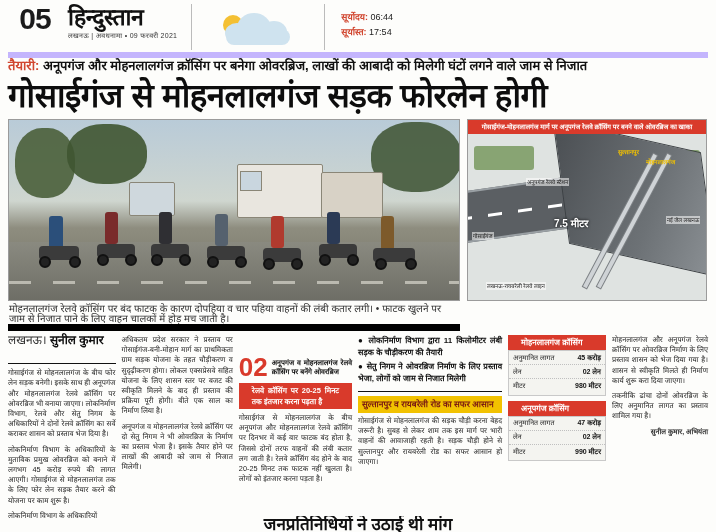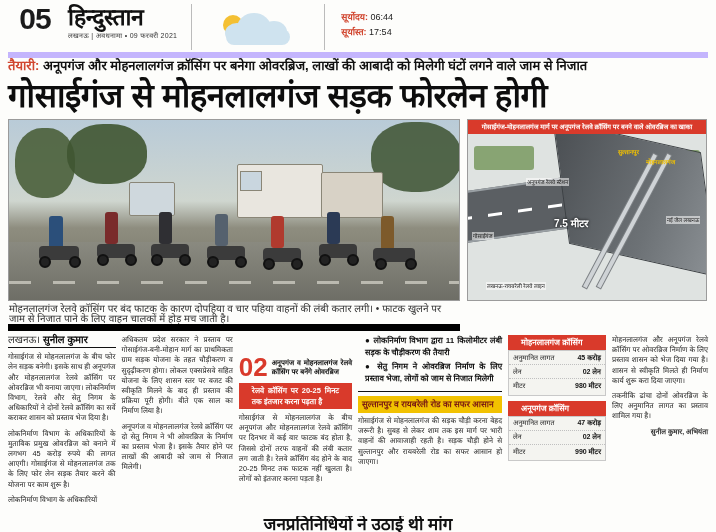--- a/index.html
+++ b/index.html
@@ -101,35 +101,35 @@
   }
   .g-label { position:absolute; font-size:5.5px; color:#1a1a1a; background:rgba(255,255,255,.55); padding:0 1px; }
   .g-meas { position:absolute; font-size:10px; font-weight:bold; color:#fff; text-shadow:0 0 3px #000; }
   .g-yellow { position:absolute; font-size:6px; font-weight:bold; color:#f3c200; }
   .g-green { position:absolute; width:60px; height:24px; background:#6b8f4e; opacity:.75; border-radius:3px; }
 
   
   .body-row { display:flex; gap:6px; margin-top:4px; }
   .col { font-size:7.3px; line-height:10.2px; color:#1c1c1c; text-align:justify; }
   .col p { margin:0 0 5px 0; }
-  .byline { font-size:10px; color:#333; border-bottom:1px solid #111; padding-bottom:2px; margin-bottom:4px; }
+  .byline { font-size:12px; color:#333; border-bottom:1px solid #111; padding-bottom:18px; margin-bottom:4px; }
   .byline b { color:#111; }
   .c1w { width:112px; }
   .c2w { width:116px; }
   .c3w { width:118px; }
   .c4w { width:150px; }
   .c5w { width:102px; }
   .c6w { width:100px; }
 
   .bignum { display:flex; align-items:flex-start; gap:4px; margin-bottom:4px;margin-top:20px; }
   .bignum .n { font-size:26px; font-weight:bold; color:#d93a2b; line-height:24px; }
   .bignum .t { font-size:7px; line-height:9px; color:#111; font-weight:bold; padding-top:3px; }
 
   .bullets { font-size:8px; line-height:12px; color:#111; font-weight:bold; border-bottom:1px solid #111; padding-bottom:4px; margin-bottom:4px; }
-  .bullets div { margin-bottom:2px;margin-left:7px; }
+  .bullets div { margin-bottom:2px; }
 
   .redbar {
     background:#d93a2b; color:#fff; font-size:8px; font-weight:bold; padding:2px 13px; line-height:11px;
   }
   .redbar.small { font-size:7.5px; }
   .subhead {
     background:#f2c200; color:#7a1a12; font-size:8.5px; font-weight:bold; padding:3px 4px; line-height:11px;
     margin-bottom:3px;
   }
   .spec-box { border:1px solid #c9c9c9; background:#f4f4f0; padding:0 0 2px 0; margin-bottom:5px; }

